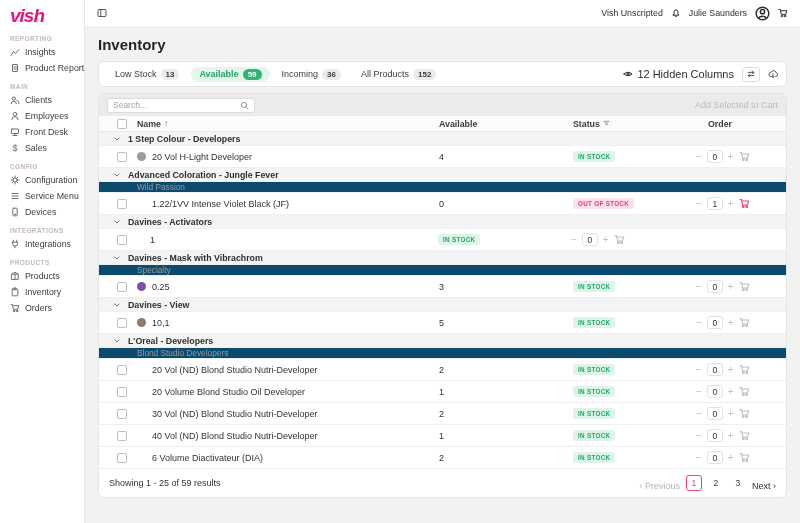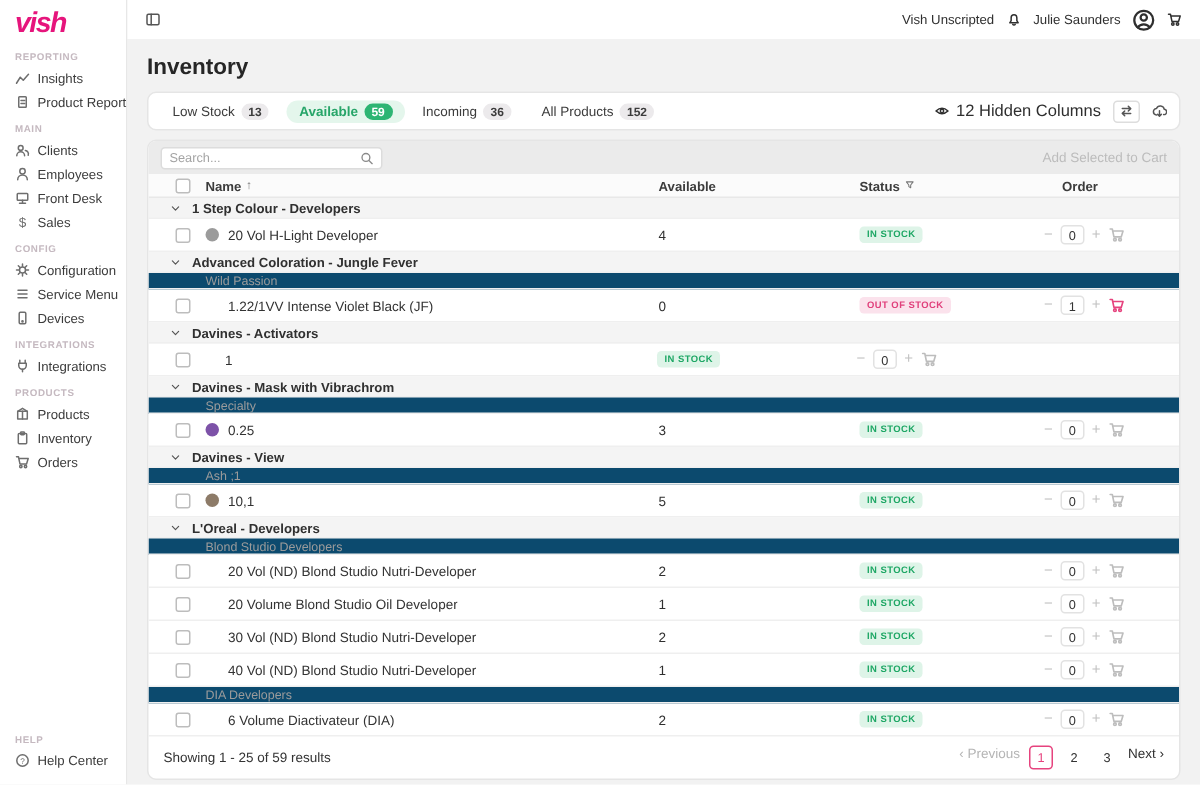--- a/index.html
+++ b/index.html
@@ -80,21 +80,21 @@
   .badge.out{background:#fbe2ec;color:#e0407c}
   .order-cell{display:flex;align-items:center;gap:5px;padding-left:10px}
   .step-btn{color:#c2c2c2;font-size:10px;line-height:1}
   .step-val{width:16px;height:13px;border:1px solid #e2e2e2;border-radius:3px;display:inline-flex;align-items:center;justify-content:center;font-size:8.5px;background:#fff;color:#333}
   .cart-dim{color:#bdbdbd}
   .cart-active{color:#e6437e}
   .cart-dim .isvg,.cart-active .isvg{width:11px;height:11px}
 
   .tfooter{height:28px;display:flex;align-items:center;justify-content:space-between;padding:0 10px;font-size:9px}
   .showing{color:#333}
-  .pagination{display:flex;align-items:flex-start;gap:6px}
+  .pagination{display:flex;align-items:flex-end;gap:6px}
   .page-prev{color:#b5b5b5}
   .page-num{min-width:16px;height:16px;border:1px solid transparent;border-radius:3px;display:inline-flex;align-items:center;justify-content:center;font-size:8.5px;padding:0 3px;color:#333}
   .page-num.active{border-color:#e6437e;color:#e6437e}
   .page-next{color:#2f2f2f}
 </style>
 </head>
 <body>
 
 <div class="app" data-interactable="false">
 
@@ -239,32 +239,20 @@
               <svg class="isvg" viewBox="0 0 10 10">
                 <path d="M1,1.5 h1.3 l1,4.8 h4.4 l1.1,-3.6 h-5.9"></path>
                 <circle cx="3.9" cy="8" r="0.8"></circle>
                 <circle cx="7" cy="8" r="0.8"></circle>
               </svg>
             </span>
             <span class="nav-label" data-interactable="false">Orders</span>
           </div>
         </div>
       </nav>
-    <div id="sidebar-help" data-interactable="false">
-      <div class="sec-label" data-interactable="false">HELP</div>
-      <div class="nav-item" data-interactable="true">
-        <span data-icon="help" data-interactable="false">
-            <svg class="isvg" viewBox="0 0 10 10">
-              <circle cx="5" cy="5" r="3.8"></circle>
-              <text x="5" y="7" text-anchor="middle" font-size="5.5" stroke="none" fill="currentColor">?</text>
-            </svg>
-          </span>
-        <span class="nav-label" data-interactable="false">Help Center</span>
-      </div>
-    </div>
   </aside>
 
   <div class="main" data-interactable="false">
 
     <header class="topbar" data-interactable="false">
       <span class="collapse" data-icon="panel" data-interactable="true">
           <svg class="isvg" viewBox="0 0 10 10">
             <rect x="1" y="1.5" width="8" height="7" rx="1"></rect>
             <line x1="3.8" y1="1.5" x2="3.8" y2="8.5"></line>
           </svg>
@@ -512,23 +500,20 @@
               </span>
             </div>
             <div class="trow group" data-interactable="true">
               <span class="chev" data-icon="chevdown" data-interactable="true">
                 <svg class="isvg" viewBox="0 0 10 10">
                   <polyline points="2.4,3.7 5,6.3 7.6,3.7"></polyline>
                 </svg>
               </span>
               <span class="group-label" data-interactable="false">Davines - View</span>
             </div>
-            <div class="trow subgroup" data-interactable="false">
-              <span class="sub-label" data-interactable="false">Ash ;1</span>
-            </div>
             <div class="trow product grid-row" data-interactable="false">
               <span class="cell check-cell">
                 <span class="checkbox" data-interactable="true"></span>
               </span>
               <span class="cell name-cell">
                 <span class="dot" data-interactable="false" style="background:#8d7b68"></span>
                 <span class="pname" data-interactable="false">10,1</span>
               </span>
               <span class="cell avail-cell" data-interactable="false">5</span>
               <span class="cell status-cell">
@@ -650,23 +635,20 @@
                 <span class="step-val" data-interactable="true">0</span>
                 <span class="step-btn" data-interactable="true">+</span>
                 <span class="cart-dim" data-icon="cart" data-interactable="true">
                   <svg class="isvg" viewBox="0 0 10 10">
                     <path d="M1,1.5 h1.3 l1,4.8 h4.4 l1.1,-3.6 h-5.9"></path>
                     <circle cx="3.9" cy="8" r="0.8"></circle>
                     <circle cx="7" cy="8" r="0.8"></circle>
                   </svg>
                 </span>
               </span>
-            </div>
-            <div class="trow subgroup" data-interactable="false">
-              <span class="sub-label" data-interactable="false">DIA Developers</span>
             </div>
             <div class="trow product grid-row" data-interactable="false">
               <span class="cell check-cell">
                 <span class="checkbox" data-interactable="true"></span>
               </span>
               <span class="cell name-cell">
                 <span class="dot" data-interactable="false" style="visibility:hidden"></span>
                 <span class="pname" data-interactable="false">6 Volume Diactivateur (DIA)</span>
               </span>
               <span class="cell avail-cell" data-interactable="false">2</span>

